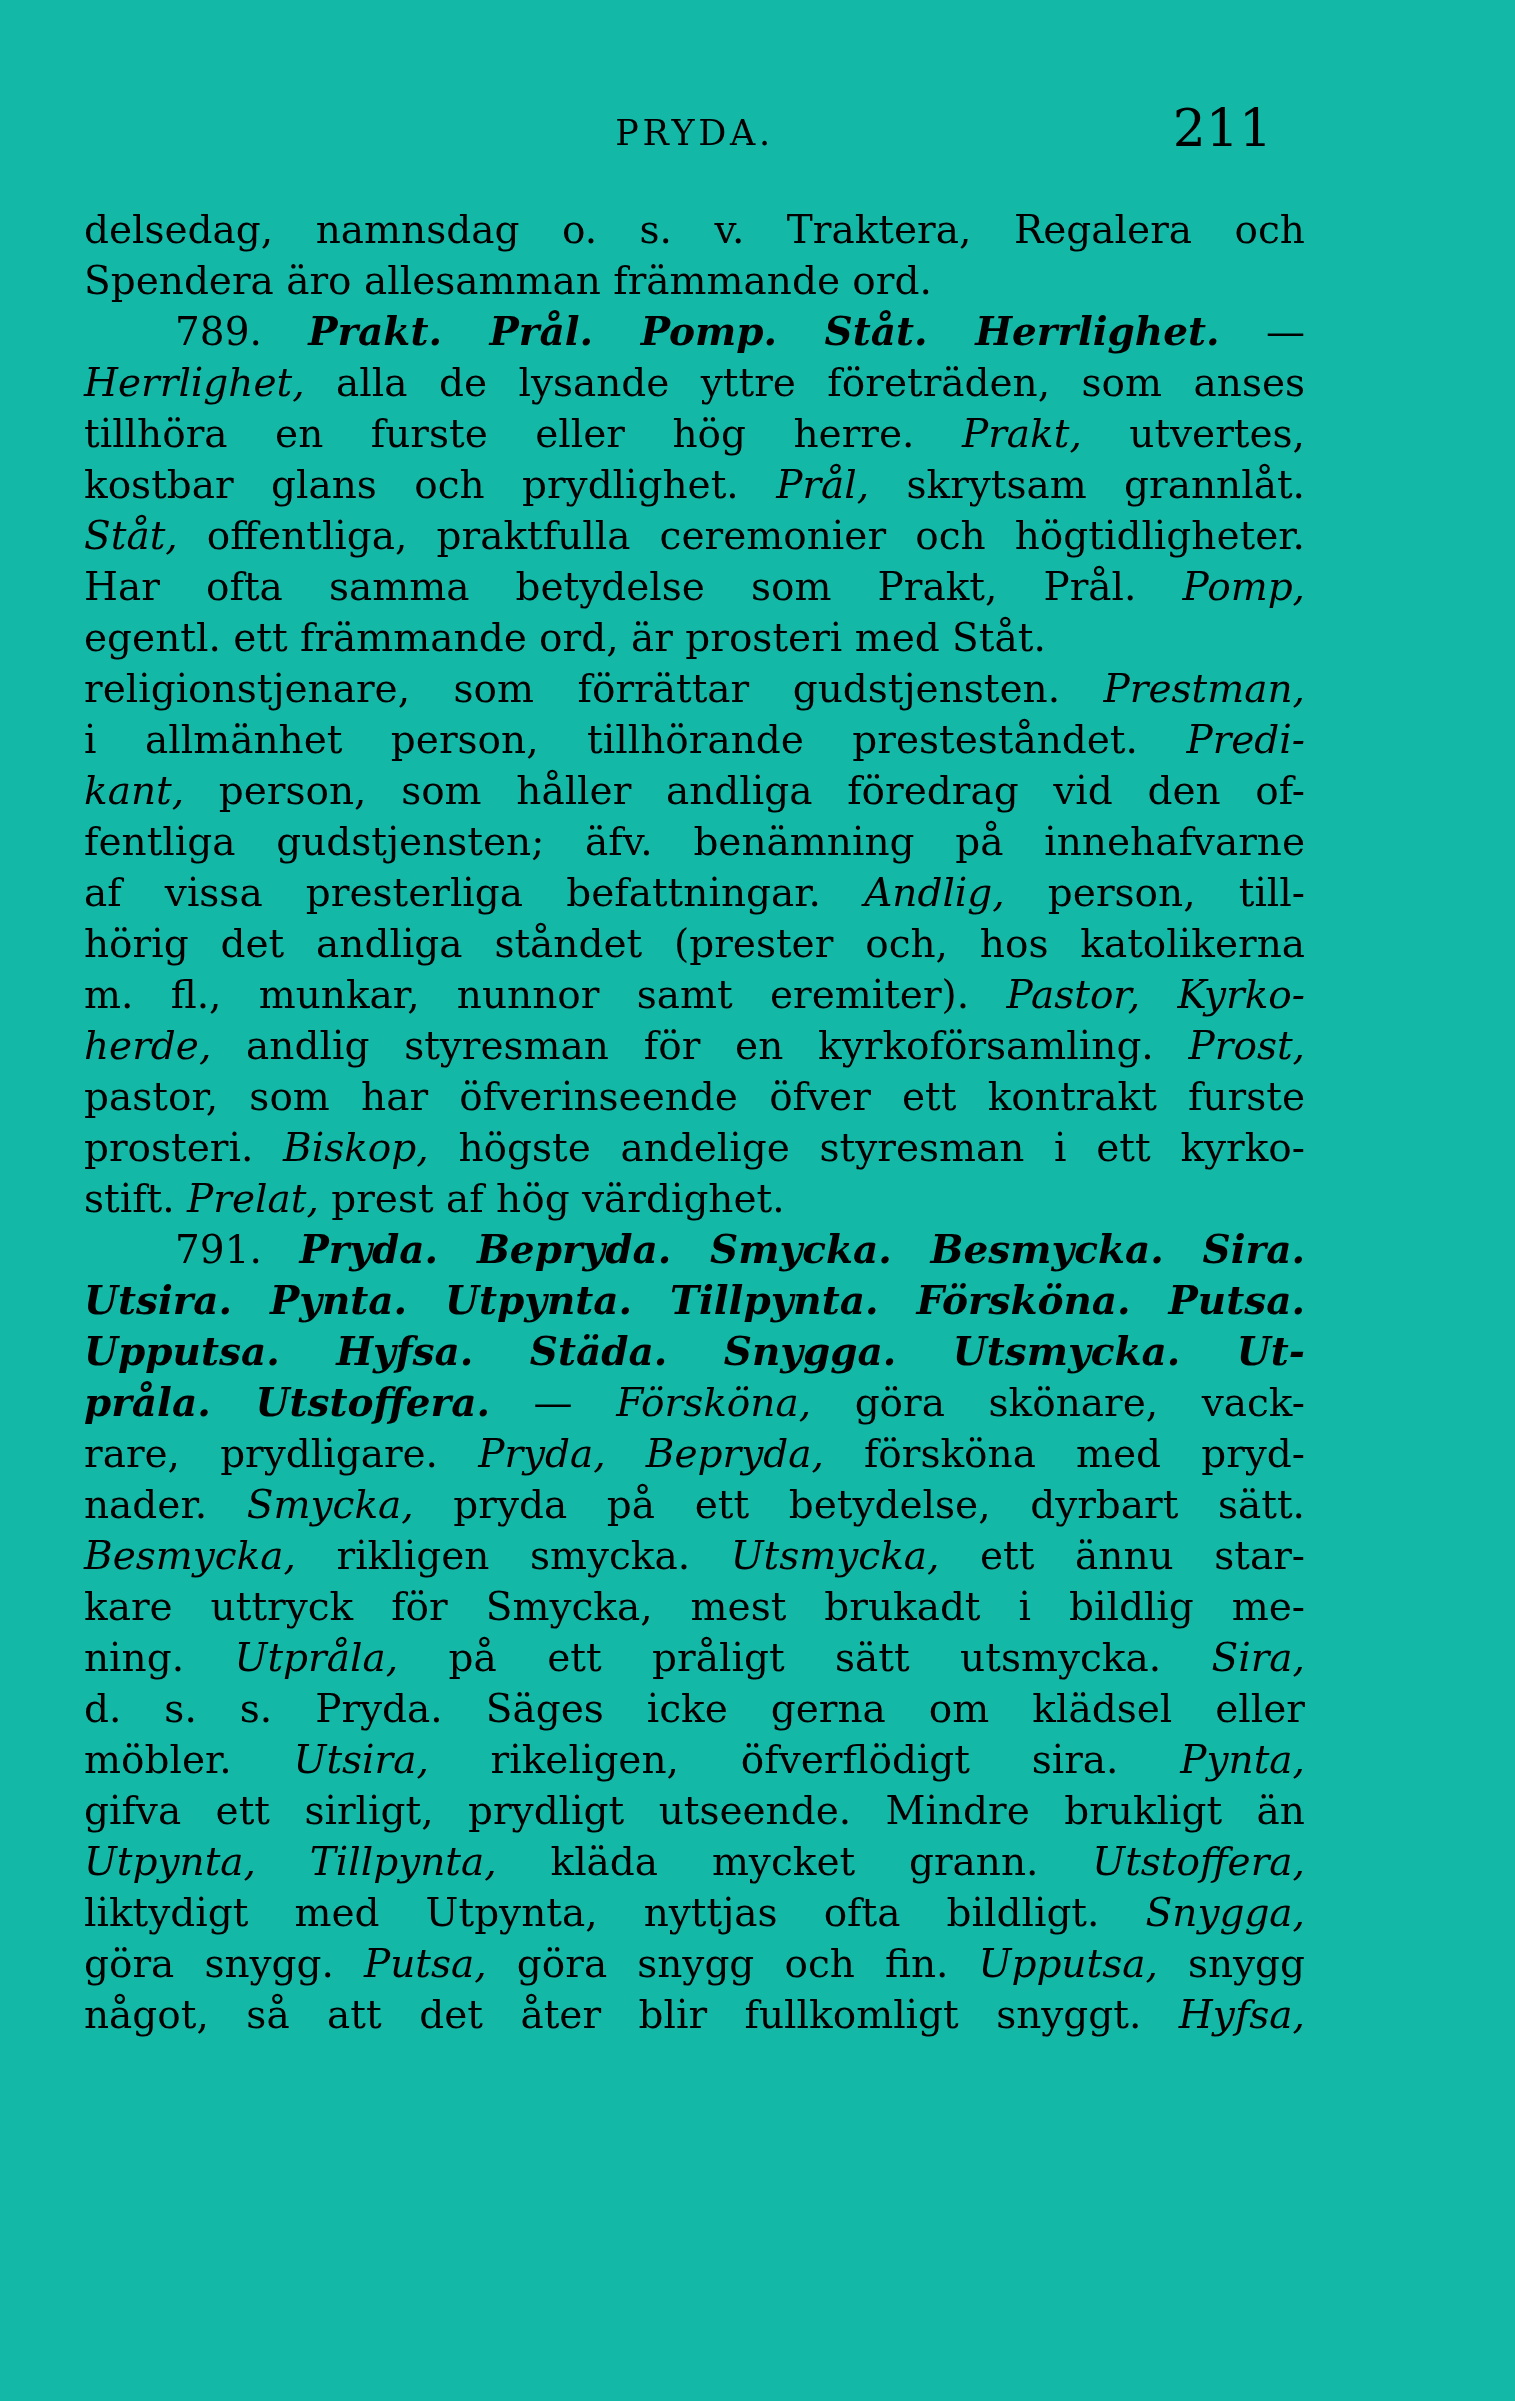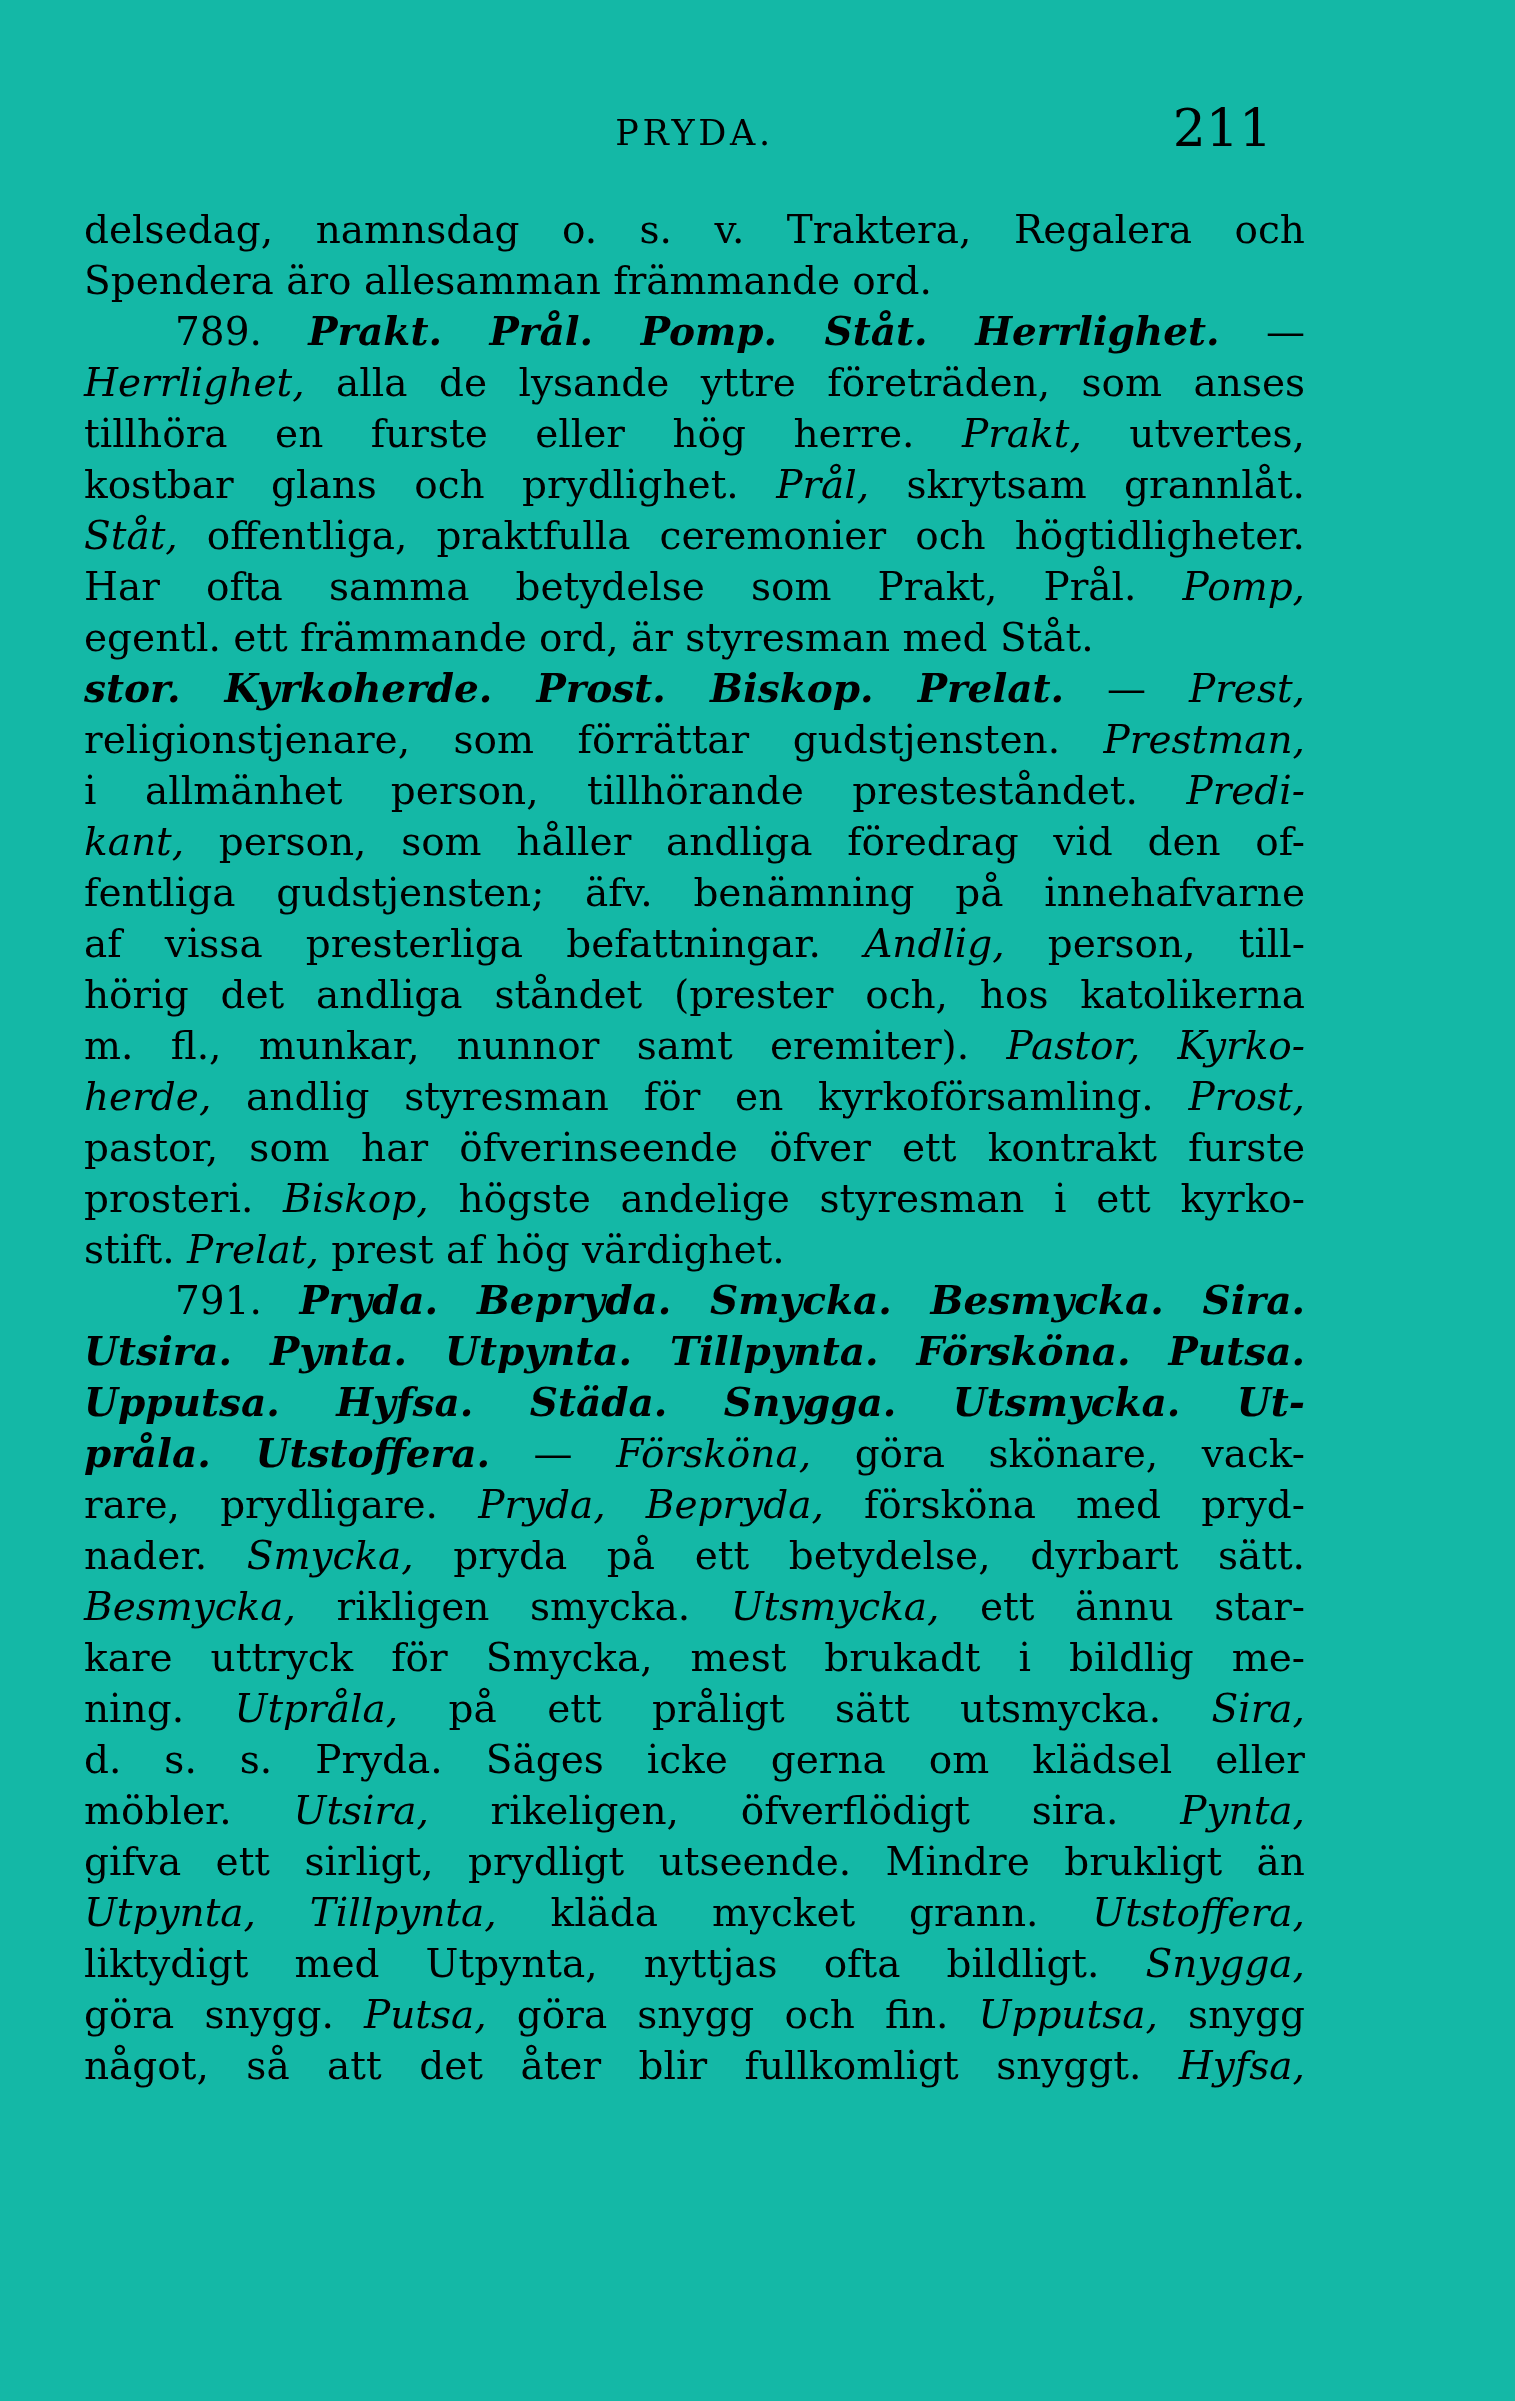--- a/index.html
+++ b/index.html
@@ -70,22 +70,21 @@
     <span class="page-number">211</span>
     <div class="lines">
         <div class="line"><span class="r">delsedag, namnsdag o. s. v. Traktera, Regalera och</span></div>
         <div class="line last"><span class="r">Spendera äro allesamman främmande ord.</span></div>
         <div class="line indent"><span class="r">789. </span><span class="b">Prakt. Prål. Pomp. Ståt. Herrlighet.</span><span class="r"> —</span></div>
         <div class="line"><span class="i">Herrlighet,</span><span class="r"> alla de lysande yttre företräden, som anses</span></div>
         <div class="line"><span class="r">tillhöra en furste eller hög herre. </span><span class="i">Prakt,</span><span class="r"> utvertes,</span></div>
         <div class="line"><span class="r">kostbar glans och prydlighet. </span><span class="i">Prål,</span><span class="r"> skrytsam grannlåt.</span></div>
         <div class="line"><span class="i">Ståt,</span><span class="r"> offentliga, praktfulla ceremonier och högtidligheter.</span></div>
         <div class="line"><span class="r">Har ofta samma betydelse som Prakt, Prål. </span><span class="i">Pomp,</span></div>
-        <div class="line last"><span class="r">egentl. ett främmande ord, är styresman med Ståt.</span></div>
-        <div class="line"><span class="b">stor. Kyrkoherde. Prost. Biskop. Prelat.</span><span class="r"> — </span><span class="i">Prest,</span></div>
+        <div class="line last"><span class="r">egentl. ett främmande ord, är prosteri med Ståt.</span></div>
         <div class="line"><span class="r">religionstjenare, som förrättar gudstjensten. </span><span class="i">Prestman,</span></div>
         <div class="line"><span class="r">i allmänhet person, tillhörande presteståndet. </span><span class="i">Predi-</span></div>
         <div class="line"><span class="i">kant,</span><span class="r"> person, som håller andliga föredrag vid den of-</span></div>
         <div class="line"><span class="r">fentliga gudstjensten; äfv. benämning på innehafvarne</span></div>
         <div class="line"><span class="r">af vissa presterliga befattningar. </span><span class="i">Andlig,</span><span class="r"> person, till-</span></div>
         <div class="line"><span class="r">hörig det andliga ståndet (prester och, hos katolikerna</span></div>
         <div class="line"><span class="r">m. fl., munkar, nunnor samt eremiter). </span><span class="i">Pastor, Kyrko-</span></div>
         <div class="line"><span class="i">herde,</span><span class="r"> andlig styresman för en kyrkoförsamling. </span><span class="i">Prost,</span></div>
         <div class="line"><span class="r">pastor, som har öfverinseende öfver ett kontrakt furste</span></div>
         <div class="line"><span class="r">prosteri. </span><span class="i">Biskop,</span><span class="r"> högste andelige styresman i ett kyrko-</span></div>

